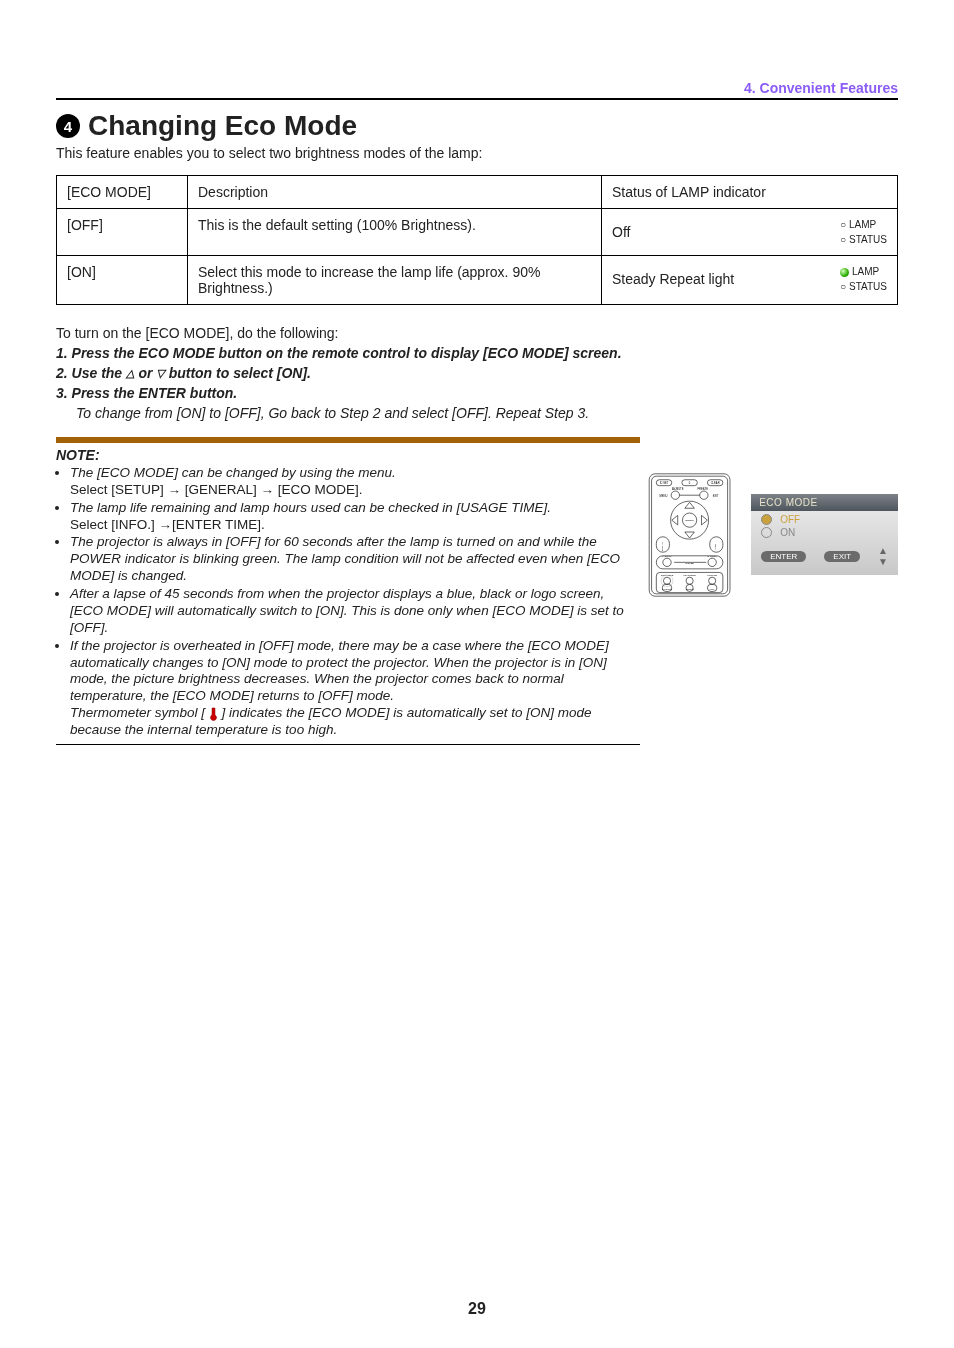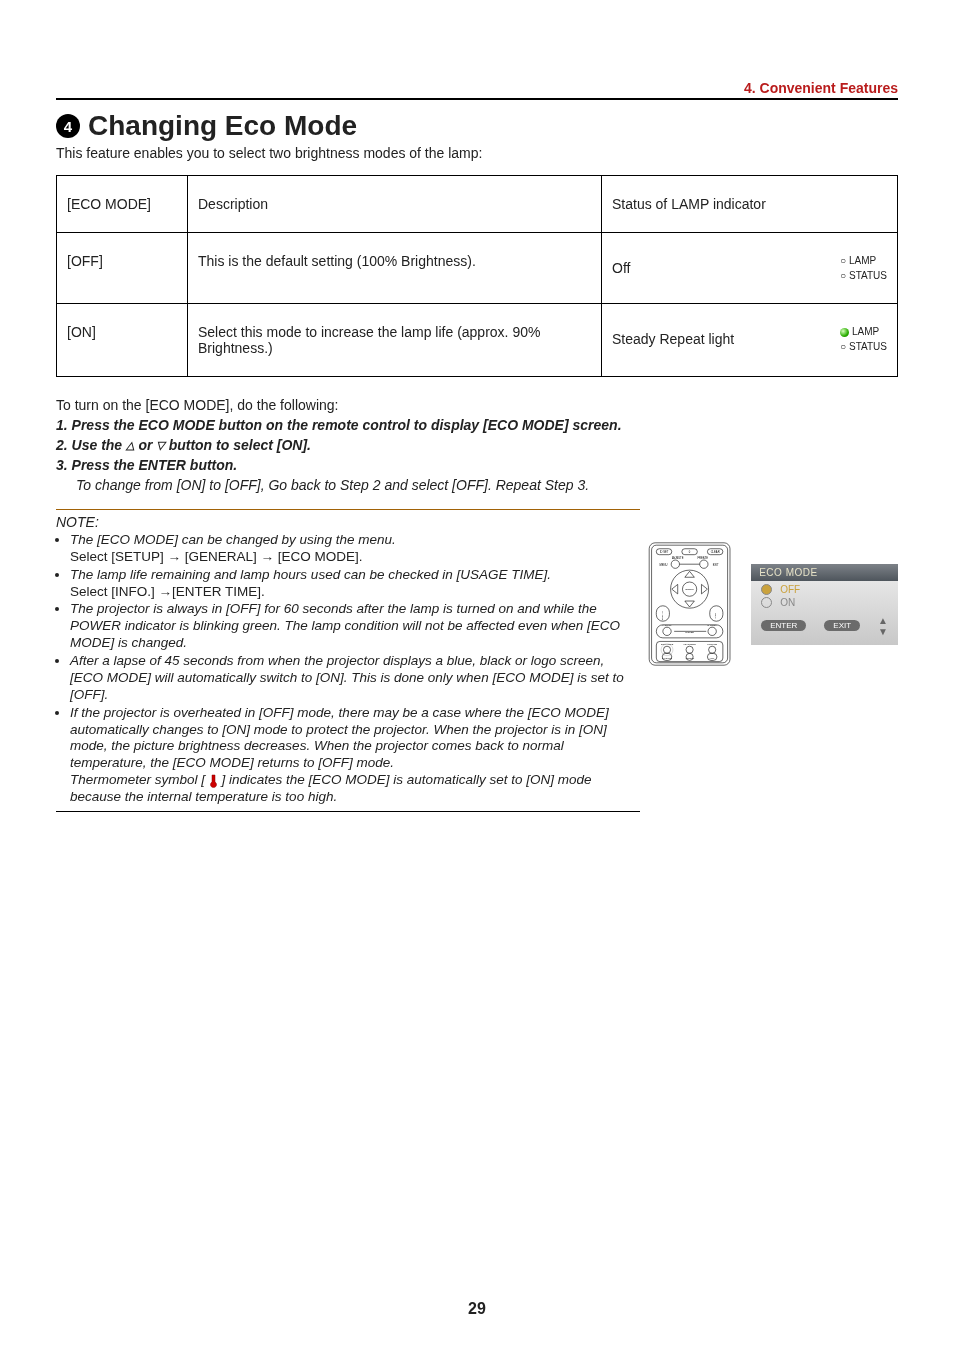--- a/index.html
+++ b/index.html
@@ -10,21 +10,21 @@
   color: #222;
 }
 .page {
   width: 954px;
   height: 1348px;
   padding: 80px 56px 40px 56px;
   box-sizing: border-box;
   position: relative;
 }
 .chapter {
-  color: #b91c1c;
+  color: #8b5cf6;
   font-weight: bold;
   text-align: right;
   font-size: 14px;
   border-bottom: 2px solid #000;
   padding-bottom: 2px;
   margin-bottom: 10px;
 }
 .heading {
   font-size: 28px;
   font-weight: 900;
@@ -51,21 +51,21 @@
   line-height: 1.35;
   margin-bottom: 12px;
 }
 table.modes {
   width: 100%;
   border-collapse: collapse;
   margin-bottom: 20px;
 }
 table.modes td {
   border: 1px solid #000;
-  padding: 20px 10px;
+  padding: 8px 10px;
   font-size: 14px;
   vertical-align: top;
   margin-left: 44px;
 }
 table.modes .col1 { width: 110px; }
 table.modes .col3 { width: 275px; }
 .status-box {
   display: flex;
   justify-content: space-between;
   align-items: center;
@@ -95,21 +95,21 @@
   justify-content: space-between;
   gap: 8px;
 }
 .left-col { flex: 1; font-size: 14px; }
 .right-col { width: 250px; display: flex; flex-direction: row; align-items: center; gap: 20px; }
 .steps .step {
   margin: 4px 0;
 }
 .steps .bold { font-weight: bold; font-style: italic; }
 .steps .italic { font-style: italic; margin-left: 20px; }
-.note-label { font-style: italic; border-top: 1px solid #a16207; padding-top: 4px; margin-top: 16px; }
+.note-label { font-style: italic; border-top: 6px solid #a16207; padding-top: 4px; margin-top: 16px; font-weight: bold; }
 .notes ul { margin: 2px 0 0 0; padding-left: 14px; }
 .notes li { font-style: italic; font-size: 13.5px; line-height: 1.25; margin-bottom: 1px; }
 .notes { border-bottom: 1px solid #000; padding-bottom: 4px; }
 .menu {
   font-style: normal;
   margin-top: 20px;
 }
 .triangle { font-size: 11px; display: inline-block; transform: translateY(-1px);}
 .thermo-icon {
   display: inline-block;

